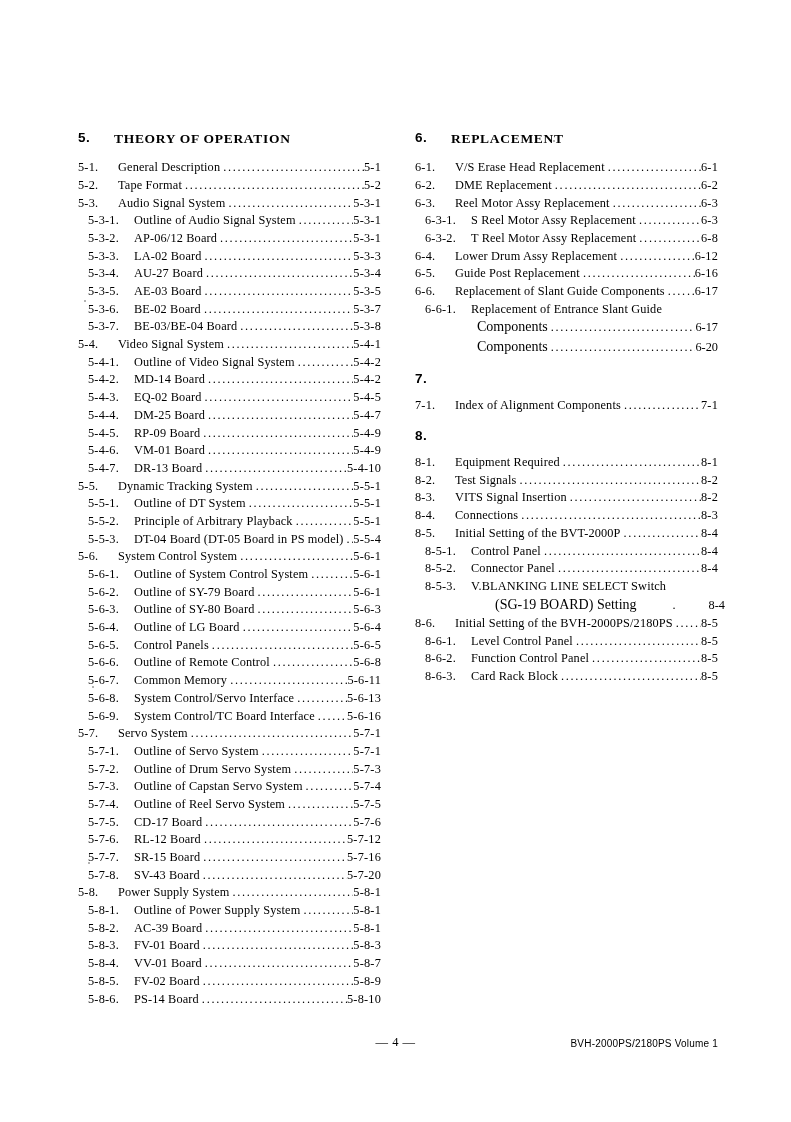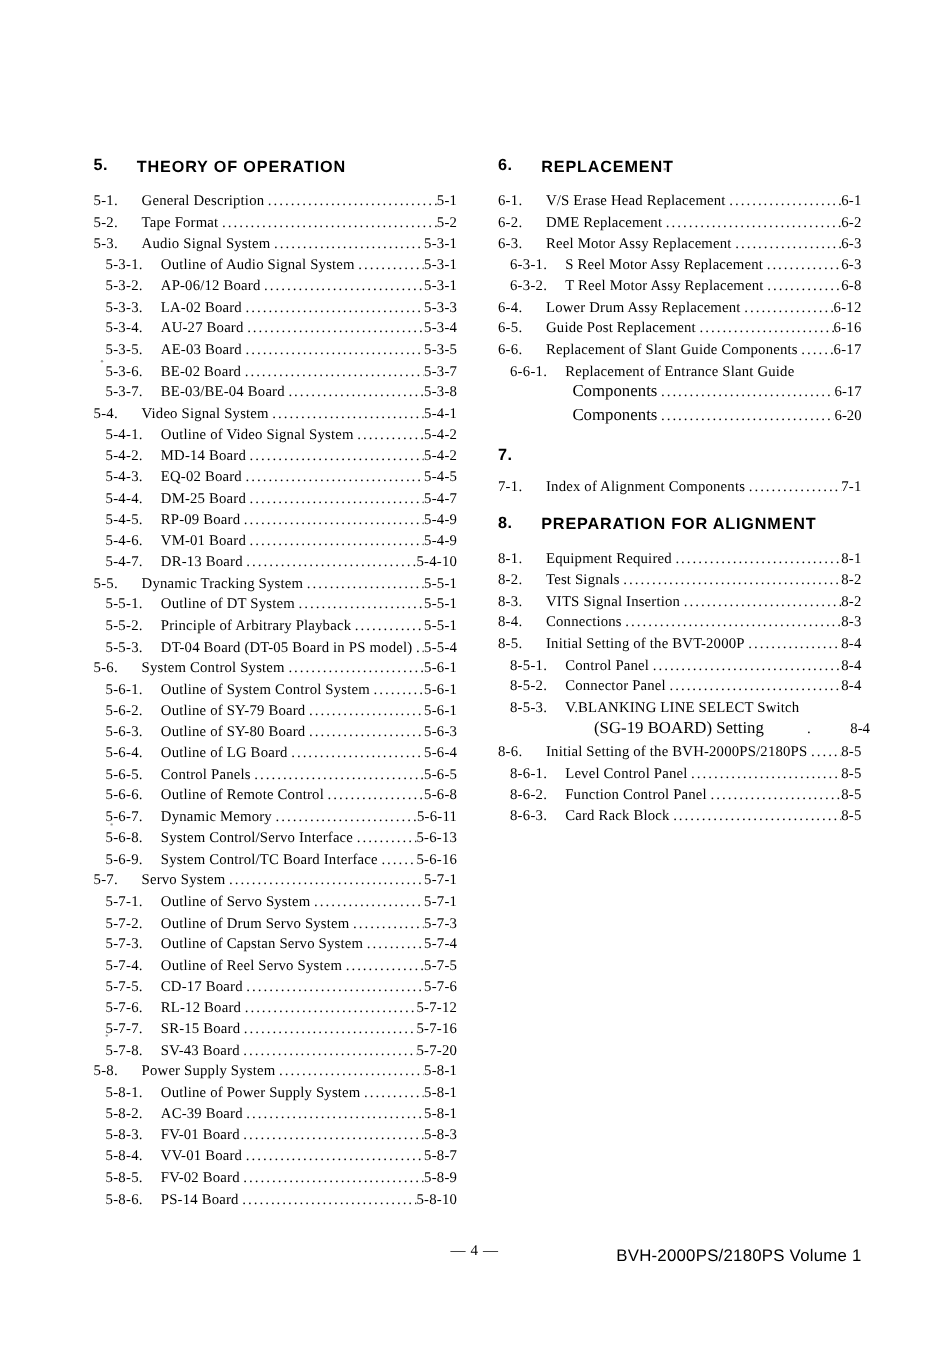--- a/index.html
+++ b/index.html
@@ -41,21 +41,21 @@
   }
   .chapter .num {
     width: 36px;
     flex: 0 0 36px;
     font-family: "Liberation Sans", sans-serif;
     font-size: 13.5px;
     font-weight: bold;
     letter-spacing: 0.4px;
   }
   .chapter .title {
-    font-family: Liberation Sans, sans-serif;
+    font-family: Liberation Serif, serif;
     font-size: 13.5px;
     font-weight: bold;
     letter-spacing: 0.7px;
     line-height: 1.35;
   }
   .chapter.spaced {
     margin-top: 17px;
   }
   
   .entry {
@@ -129,21 +129,21 @@
     width: 791px;
     text-align: center;
     font-size: 12.5px;
     font-family: "Liberation Serif", serif;
     letter-spacing: 0.5px;
   }
   .footer-right {
     position: absolute;
     right: 73px;
     top: 1038px;
-    font-size: 14px;
+    font-size: 10px;
     font-family: "Liberation Sans", sans-serif;
     letter-spacing: 0.2px;
   }
   
   .speck {
     position: absolute;
     width: 2px; height: 2px;
     background: #9a9a9a;
     border-radius: 50%;
   }
@@ -330,21 +330,21 @@
             <span class="epage">5-6-5</span>
           </div>
           <div class="entry lv1">
             <span class="enum">5-6-6.</span>
             <span class="etext">Outline of Remote Control</span>
             <span class="dots">................................................................................</span>
             <span class="epage">5-6-8</span>
           </div>
           <div class="entry lv1">
             <span class="enum">5-6-7.</span>
-            <span class="etext">Dynamic Memory</span>
+            <span class="etext">Common Memory</span>
             <span class="dots">................................................................................</span>
             <span class="epage">5-6-11</span>
           </div>
           <div class="entry lv1">
             <span class="enum">5-6-8.</span>
             <span class="etext">System Control/Servo Interface</span>
             <span class="dots">................................................................................</span>
             <span class="epage">5-6-13</span>
           </div>
           <div class="entry lv1">
@@ -531,21 +531,20 @@
           <div class="entry lv0">
             <span class="enum">7-1.</span>
             <span class="etext">Index of Alignment Components</span>
             <span class="dots">................................................................................</span>
             <span class="epage">7-1</span>
           </div>
         </div>
 
       <div class="chapter spaced">
         <div class="num">8.</div>
-        <div class="title">PREPARATION FOR ALIGNMENT</div>
       </div>
       <div id="right-entries-8">
           <div class="entry lv0">
             <span class="enum">8-1.</span>
             <span class="etext">Equipment Required</span>
             <span class="dots">................................................................................</span>
             <span class="epage">8-1</span>
           </div>
           <div class="entry lv0">
             <span class="enum">8-2.</span>

